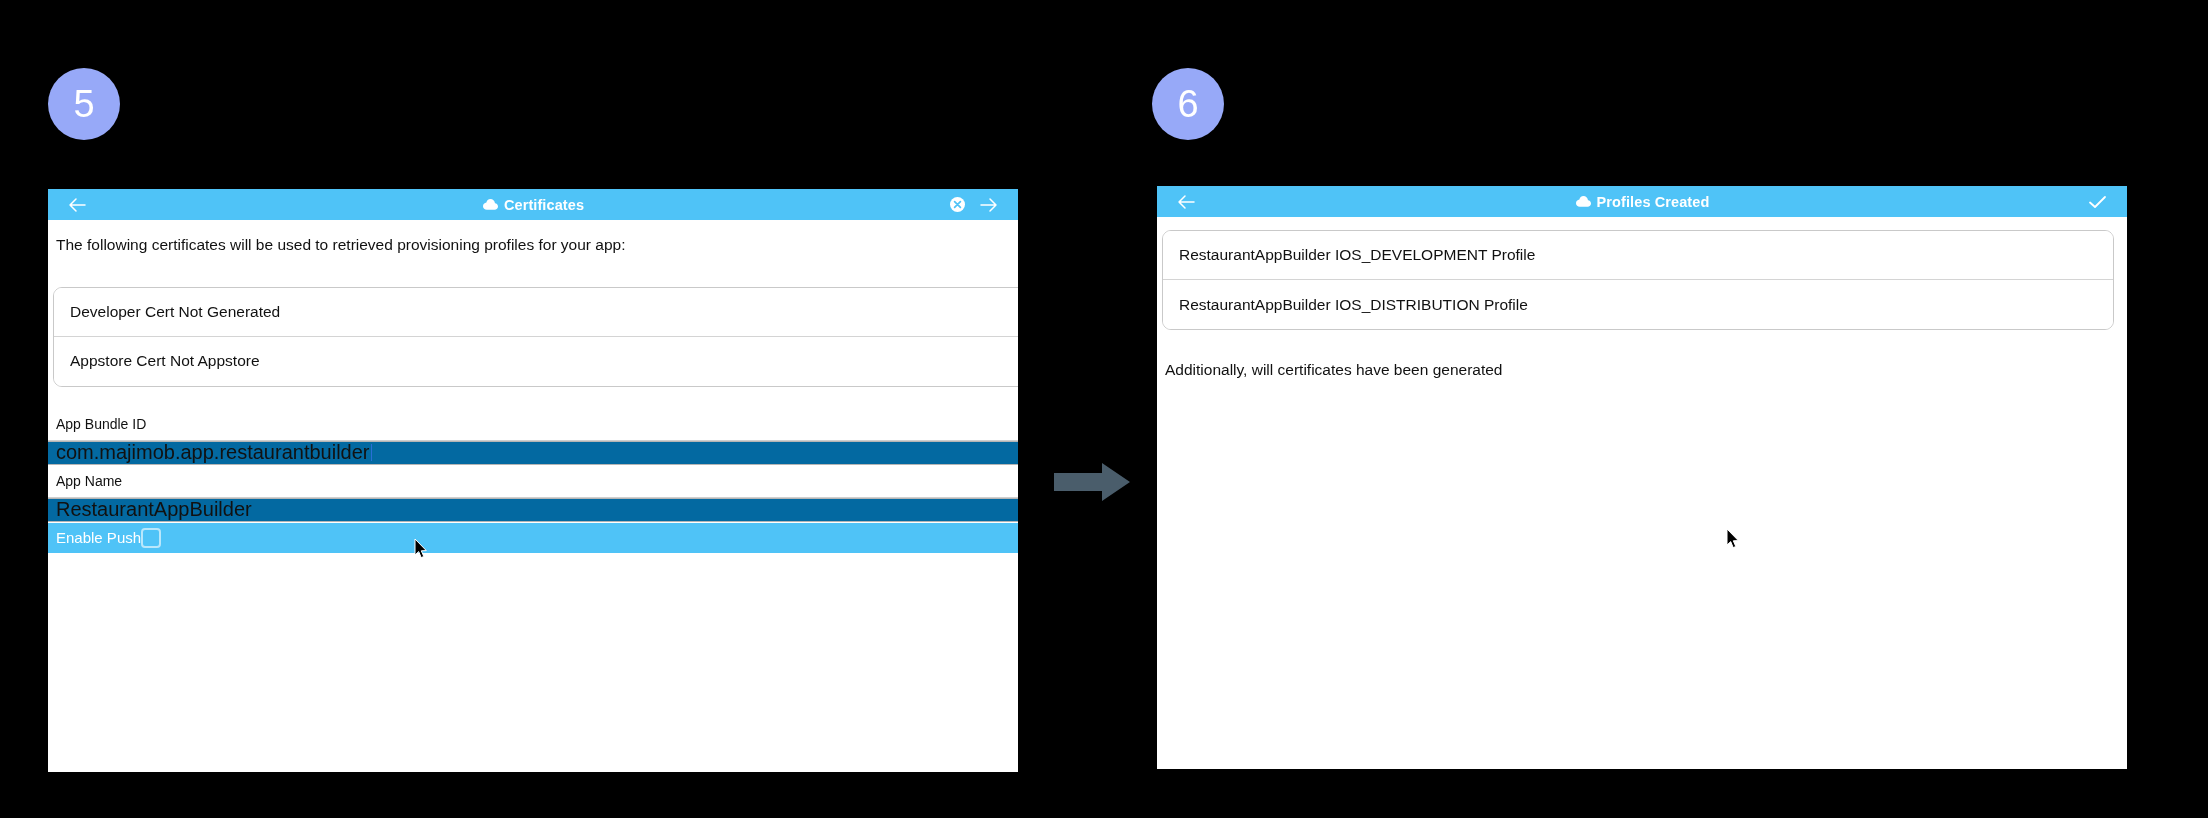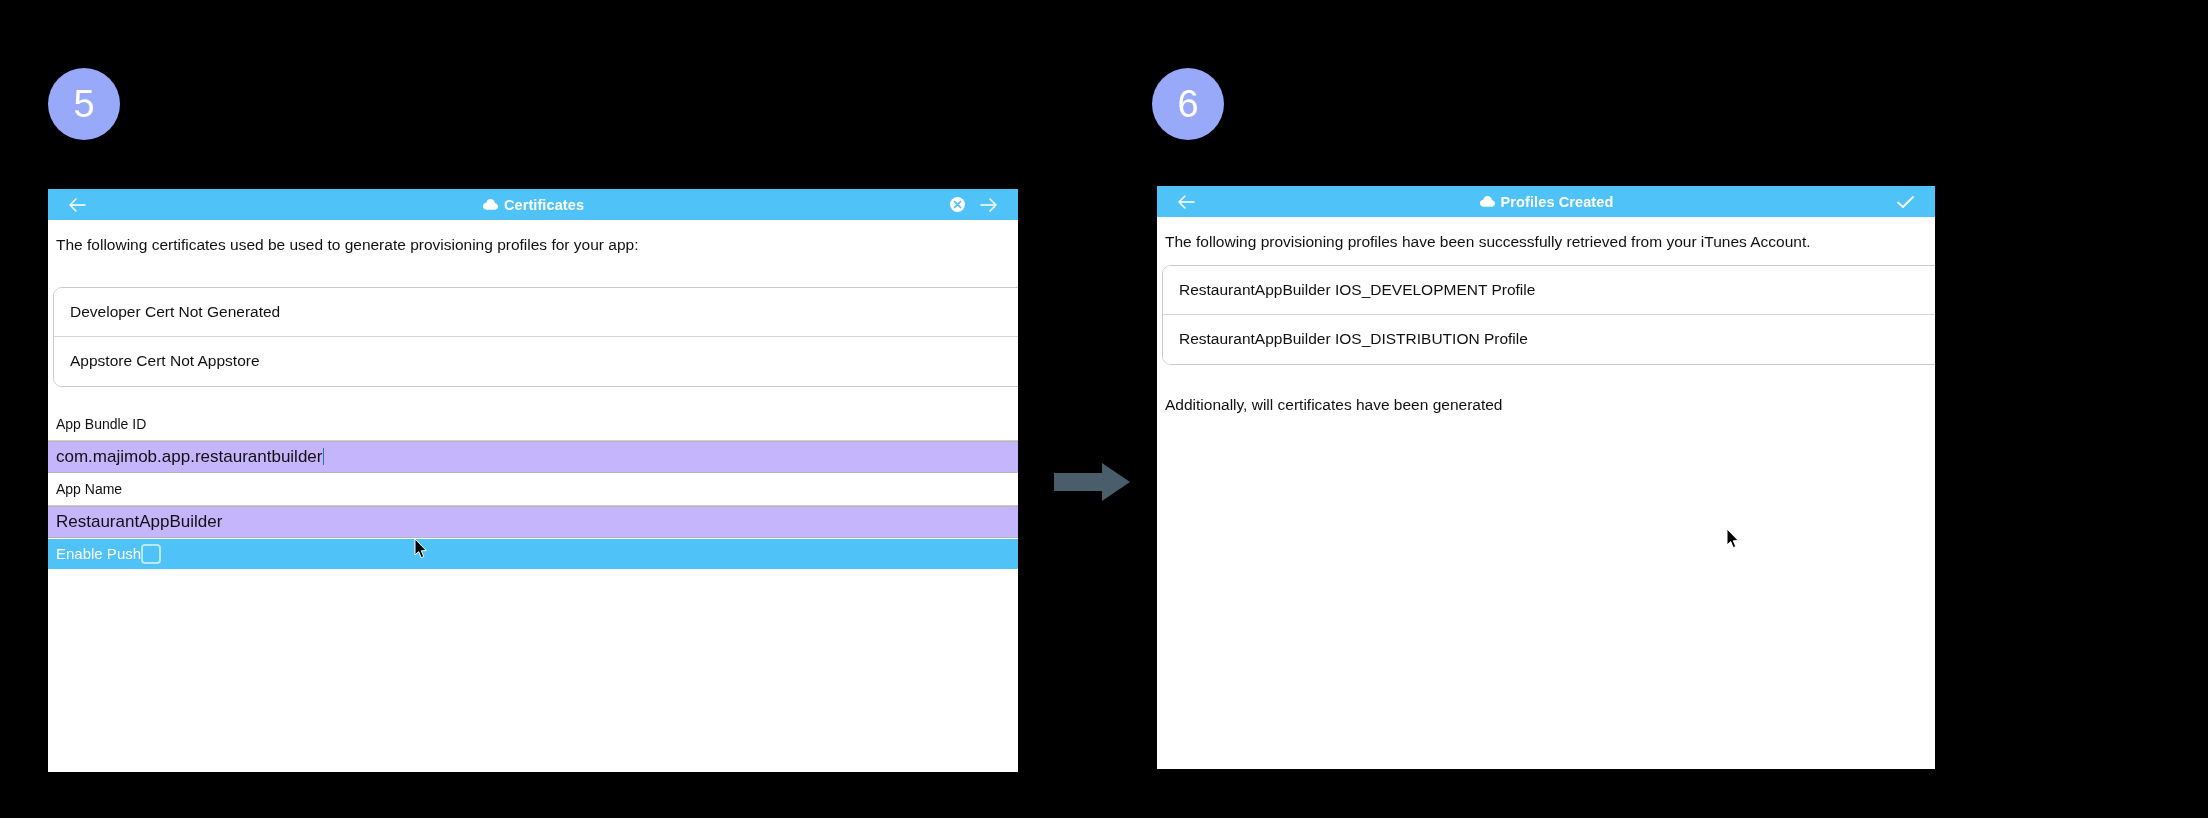--- a/index.html
+++ b/index.html
@@ -37,21 +37,21 @@
   #badge-5 { left: 48px;  top: 68px; }
   #badge-6 { left: 1152px; top: 68px; }
 
   
   .panel {
     position: absolute;
     background: #ffffff;
     overflow: hidden;
   }
   #panel-certificates { left: 48px;  top: 189px; width: 970px;  height: 583px; }
-  #panel-profiles     { left: 1157px; top: 186px; width: 778px; height: 583px; }
+  #panel-profiles     { left: 1157px; top: 186px; width: 970px; height: 583px; }
 
   
   .titlebar {
     position: relative;
     height: 31px;
     background: #4fc3f7;
     display: flex;
     align-items: center;
     padding: 0 20px;
   }
@@ -130,29 +130,29 @@
     display: flex;
     align-items: center;
     padding-left: 8px;
     font-size: 14px;
     color: #111111;
     border-bottom: 1px solid #cfcfcf;
     background: #ffffff;
   }
   .field-input {
     position: relative;
-    height: 32px;
+    height: 24px;
     display: flex;
     align-items: center;
     padding-left: 8px;
-    font-size: 17px;
+    font-size: 20px;
     color: #111111;
     border: 1px solid #b5b5b5;
     border-left: none;
-    background: #c4b5fd;
+    background: #0369a1;
     width: 978px;
   }
   .caret {
     display: inline-block;
     width: 1px;
     height: 17px;
     background: #2a6fd6;
     margin-left: 1px;
     vertical-align: middle;
   }
@@ -246,21 +246,21 @@
         <span class="tb-icon">
           <svg width="18" height="16" viewBox="0 0 18 16">
             <path d="M10 2 L16 8 L10 14 M16 8 L1 8" stroke="#ffffff" stroke-width="1.5" fill="none" stroke-linecap="round" stroke-linejoin="round"></path>
           </svg>
         </span>
       </div>
     </div>
 
     <div class="panel-body">
 
-      <div class="intro-text">The following certificates used be used to generate provisioning profiles for your app:</div>
+      <div class="intro-text">The following certificates will be used to retrieved provisioning profiles for your app:</div>
 
       <div class="card-list">
         <div class="card-row">Developer Cert Not Generated</div>
         <div class="card-row">Appstore Cert Not Appstore</div>
       </div>
 
       <div class="form-section">
 
         <div class="field-label">App Bundle ID</div>
         <div class="field-input">
@@ -316,21 +316,20 @@
         <span class="tb-icon">
           <svg width="19" height="16" viewBox="0 0 19 16">
             <path d="M2 8.5 L7 13 L17 3" stroke="#ffffff" stroke-width="1.8" fill="none" stroke-linecap="round" stroke-linejoin="round"></path>
           </svg>
         </span>
       </div>
     </div>
 
     <div class="panel-body">
 
-      <div class="intro-text">The following provisioning profiles have been successfully retrieved from your iTunes Account.</div>
 
       <div class="card-list">
         <div class="card-row">RestaurantAppBuilder IOS_DEVELOPMENT Profile</div>
         <div class="card-row">RestaurantAppBuilder IOS_DISTRIBUTION Profile</div>
       </div>
 
       <div class="note-text">Additionally, will certificates have been generated</div>
 
     </div>
   </div>

